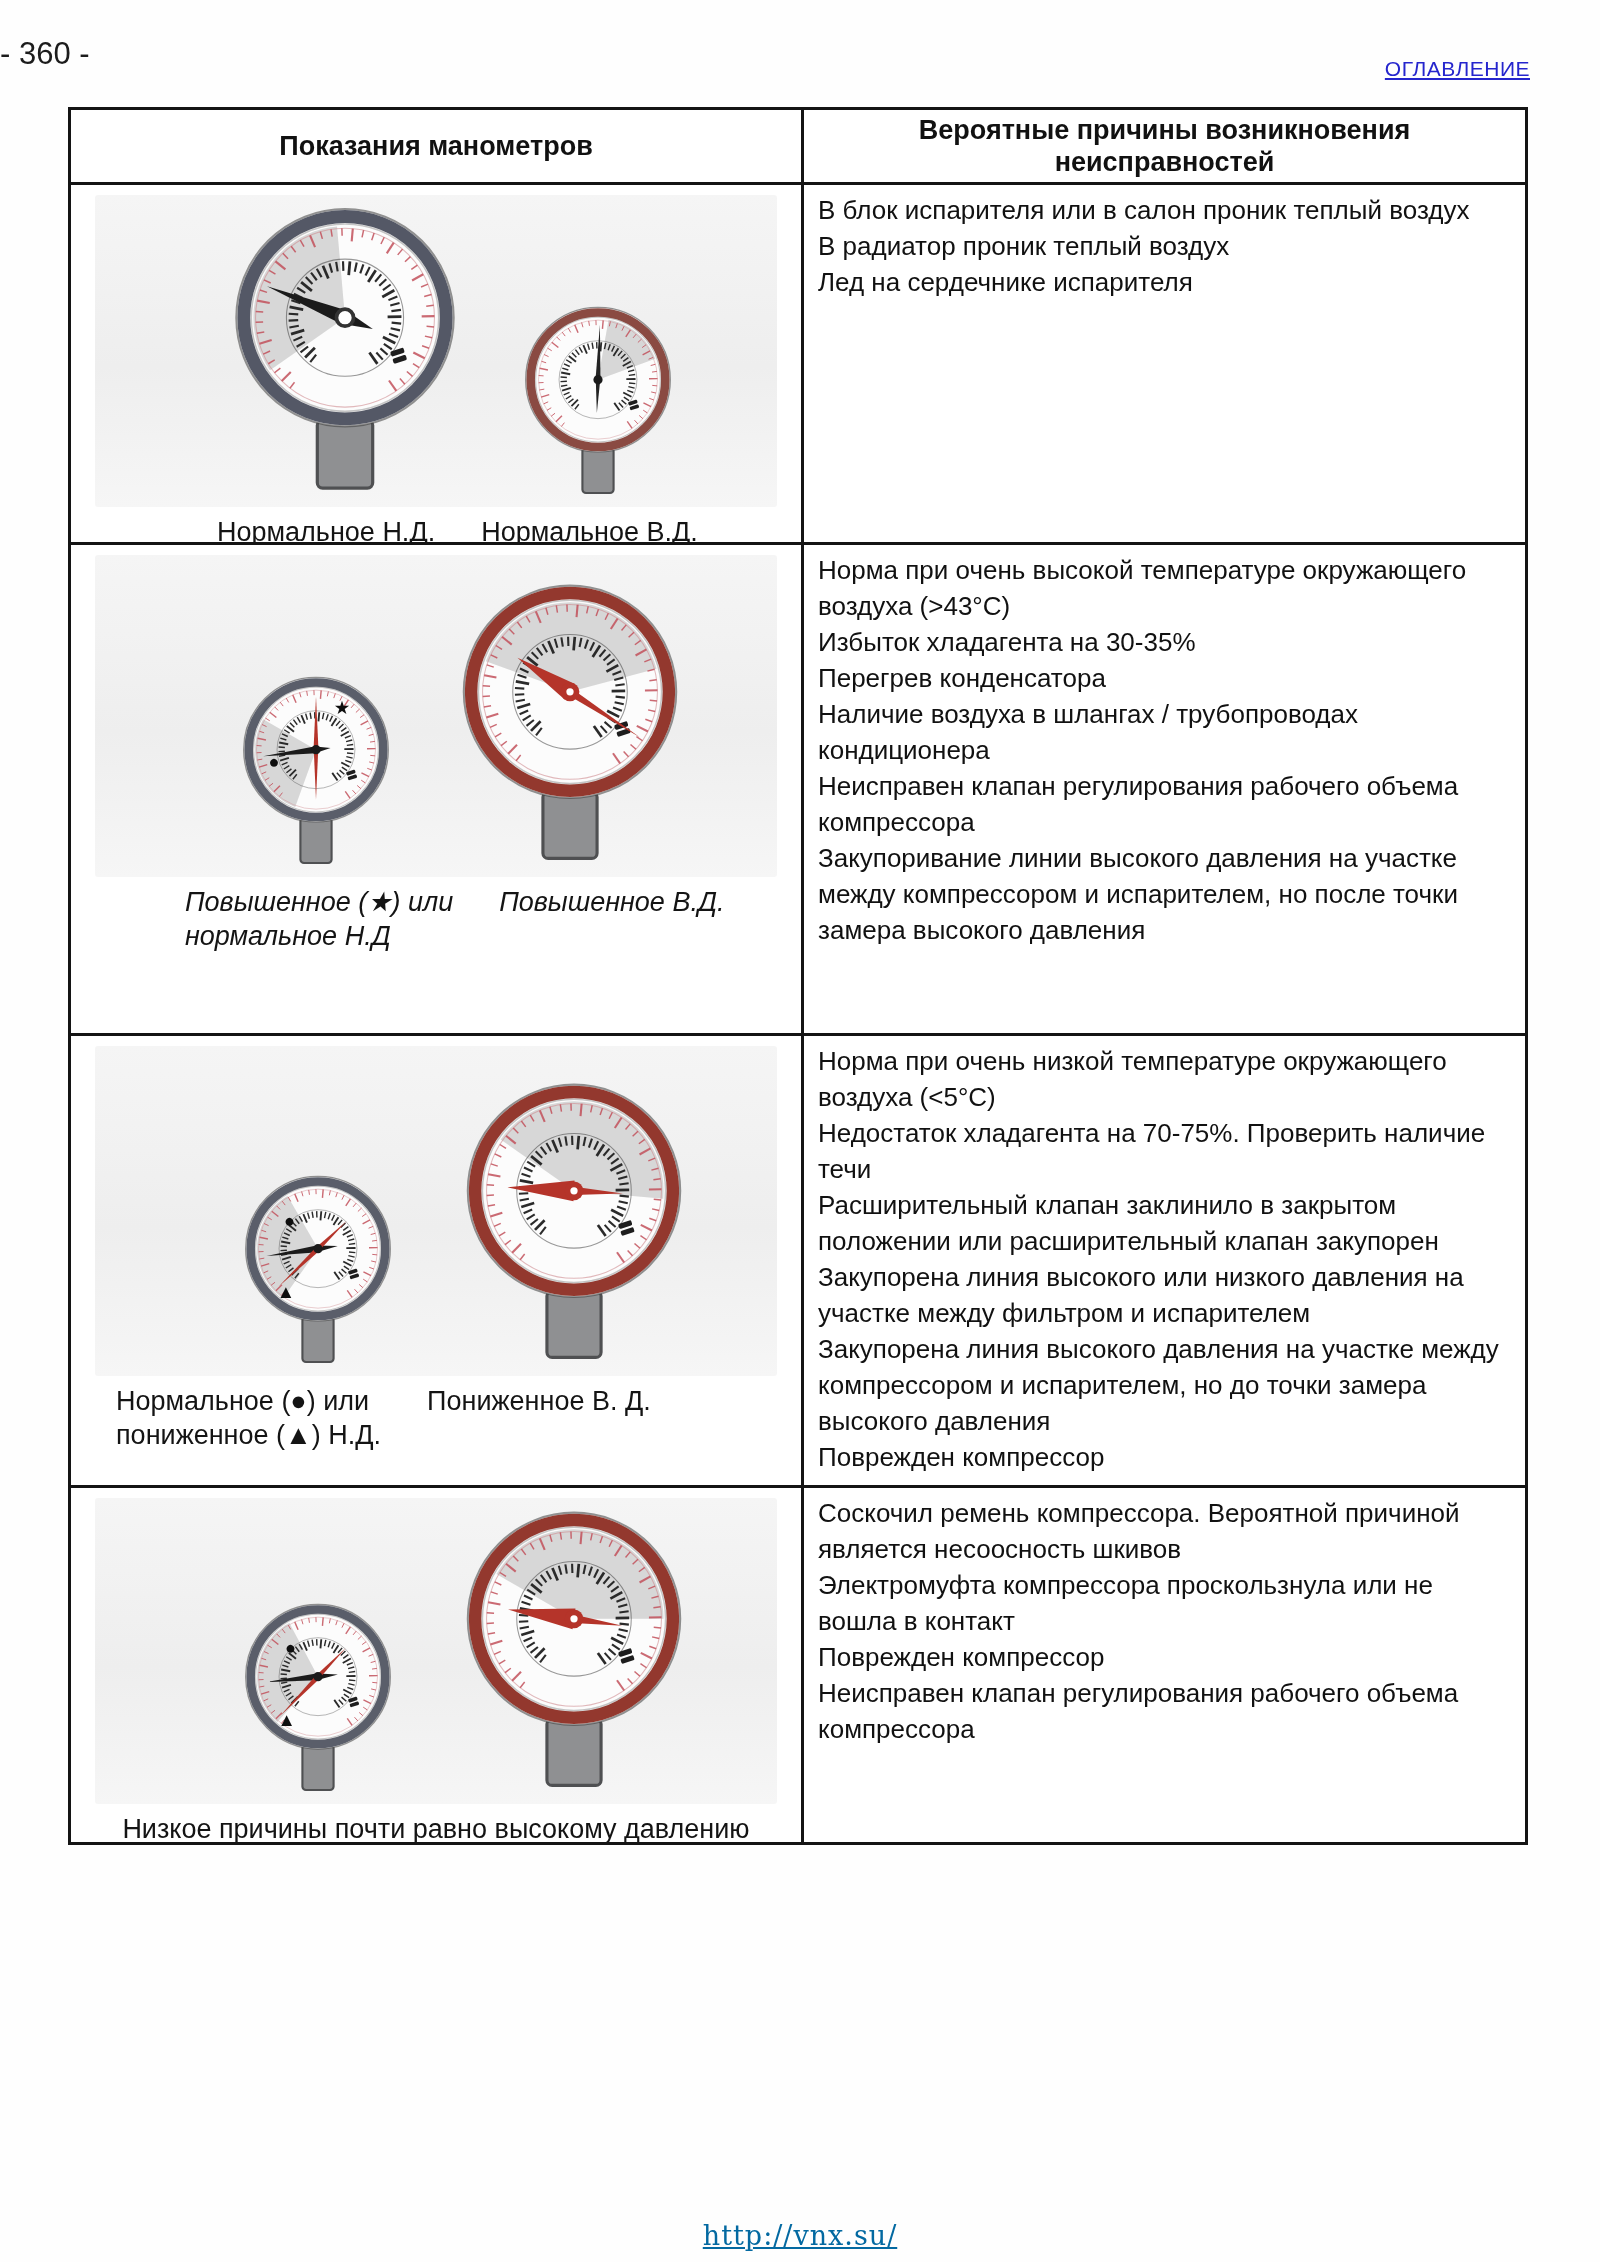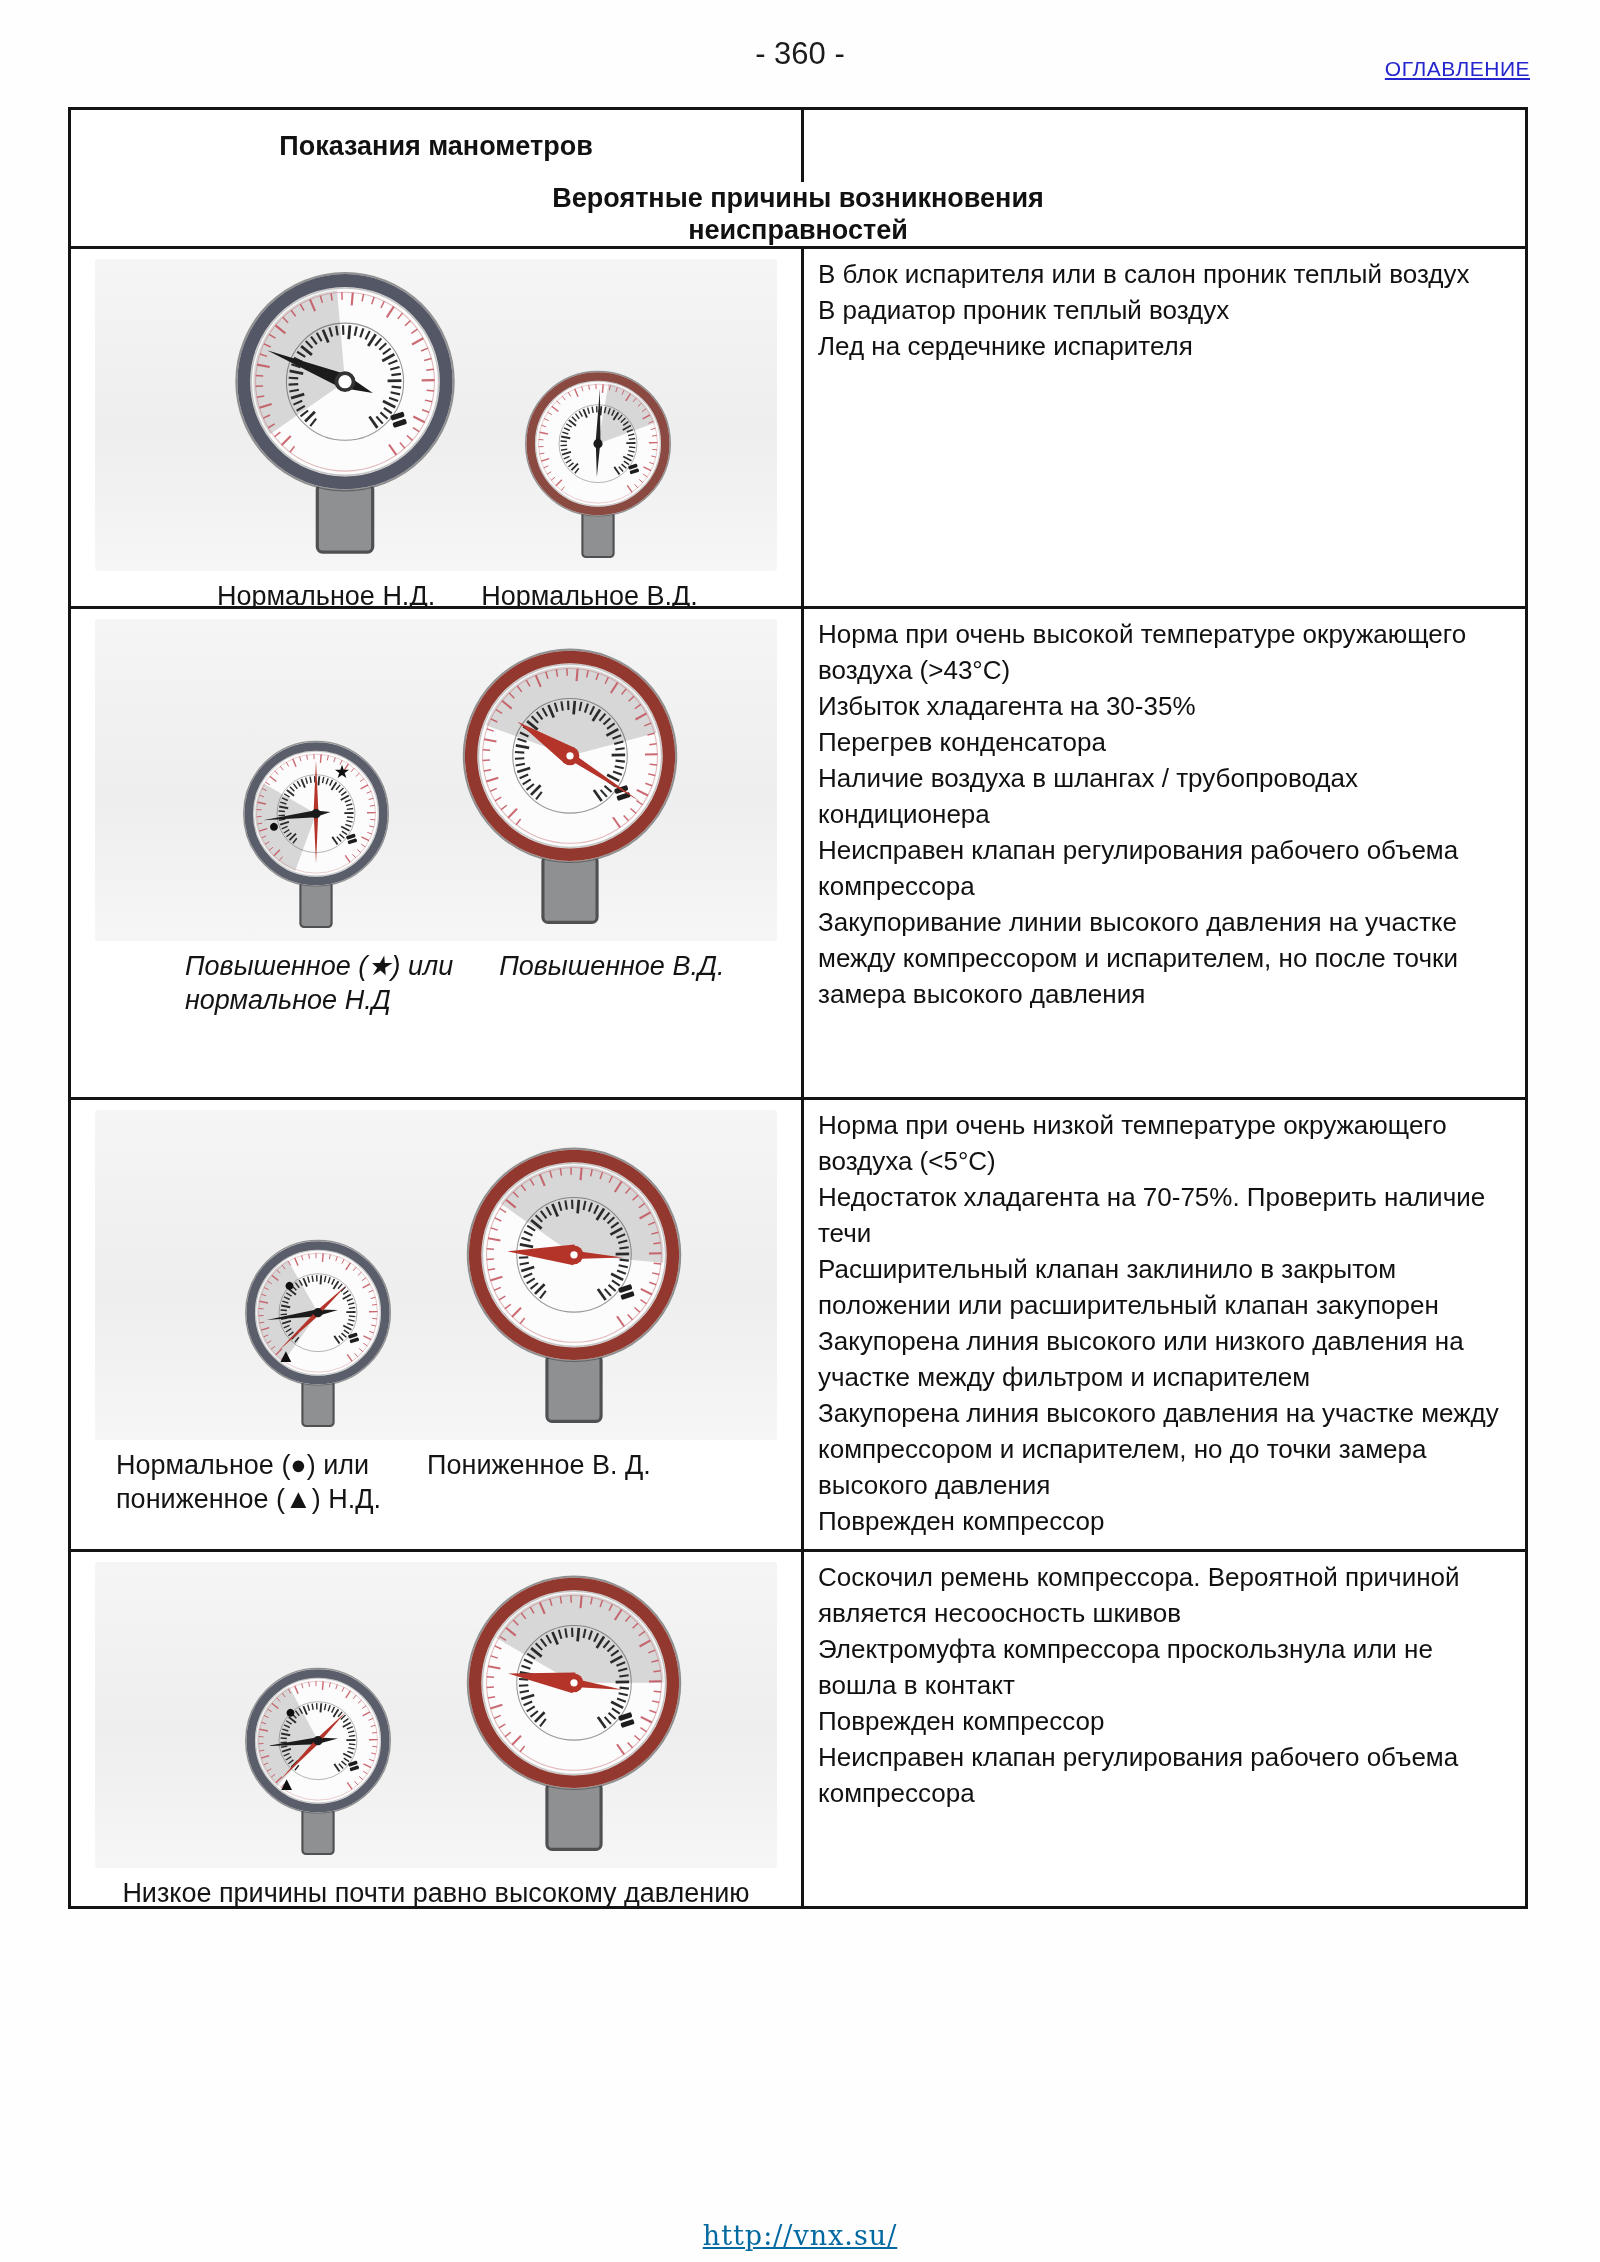--- a/index.html
+++ b/index.html
@@ -1,28 +1,28 @@
 <!DOCTYPE html>
 <html><head>
 <meta charset="utf-8">
 <style>
   html,body{margin:0;padding:0;background:#ffffff;}
   .page{position:relative;width:1600px;height:2262px;background:#fefefe;
         font-family:"Liberation Sans",sans-serif;color:#111;overflow:hidden;}
-  .pageno{position:absolute;top:36px;left:0;width:100%;text-align:center;
+  .pageno{position:absolute;top:36px;left:0;width:100%;text-align:left;
           font-size:31px;color:#1c1c1c;}
   .toc{position:absolute;top:57px;right:70px;font-size:21px;color:#2525cd;
        text-decoration:underline;letter-spacing:.5px;}
   .footer-link{position:absolute;top:2220px;left:0;width:100%;text-align:center;
        font-family:"DejaVu Serif",serif;font-size:27px;color:#0369a1;
        text-decoration:underline;letter-spacing:1px;}
   .tbl{position:absolute;left:68px;top:107px;width:1460px;
        border:3px solid #141414;box-sizing:border-box;background:#fff;}
   .trow{display:flex;border-top:3px solid #141414;}
-  .trow.first{border-top:none;flex-direction:column;}
+  .trow.first{border-top:none;}
   .c1{width:733px;min-width:733px;border-right:3px solid #141414;box-sizing:border-box;
       position:relative;overflow:hidden;}
   .c2{flex:1;box-sizing:border-box;padding:7px 10px 0 14px;font-size:26px;
       line-height:36px;overflow:hidden;}
   .hrow .c1,.hrow .c2{height:72px;display:flex;align-items:center;justify-content:center;
       font-weight:bold;font-size:27px;line-height:32px;text-align:center;padding:0;}
   .hrow .hc2span{max-width:560px;}
   .r1 .c1,.r1 .c2{height:357px;}
   .r2 .c1,.r2 .c2{height:488px;}
   .r3 .c1,.r3 .c2{height:449px;}

